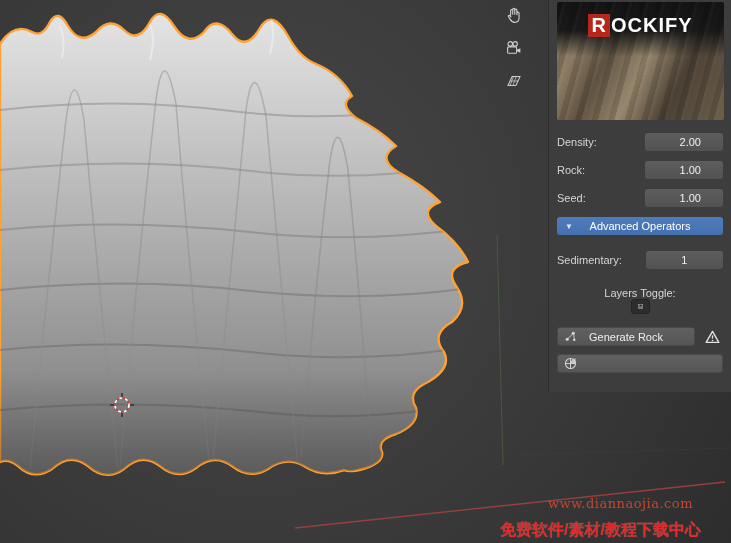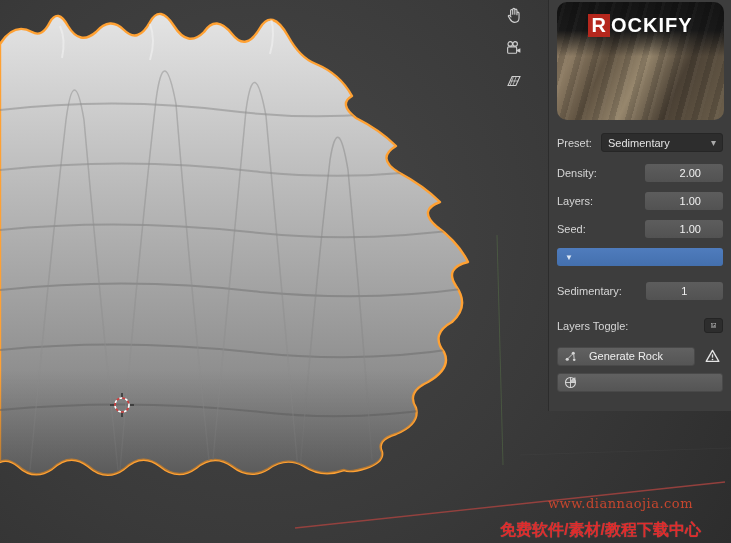--- a/index.html
+++ b/index.html
@@ -17,21 +17,21 @@
   .wm1{position:absolute;right:38px;bottom:32px;color:#c6462e;font-size:13px;
        font-family:"DejaVu Serif",serif;letter-spacing:.5px;}
   .wm2{position:absolute;right:30px;bottom:2px;color:#e02b2b;font-size:16px;font-weight:bold;
        text-shadow:0 0 1px rgba(255,255,255,.25);}
   
   .side-panel{
     position:absolute;right:0;top:0;width:183px;box-sizing:border-box;
     background:#3d3d3d;border-left:1px solid #2c2c2c;padding:2px 8px 12px 8px;
   }
   .preview{
-    position:relative;width:167px;height:118px;margin-bottom:13px;border-radius:10px;overflow:hidden;
+    position:relative;width:167px;height:118px;margin-bottom:13px;border-radius:2px;overflow:hidden;
     background:
       linear-gradient(180deg,#141414 0%,#191919 24%,rgba(20,20,20,0) 46%),
       linear-gradient(115deg,#7b6a55 0%,#8d7c64 18%,#5e5140 34%,#97876d 52%,#4a4034 72%,#6d604c 100%);
   }
   .preview::after{content:"";position:absolute;inset:0;
       background:repeating-linear-gradient(105deg, rgba(0,0,0,.28) 0 6px, rgba(255,255,255,.05) 6px 9px, transparent 9px 16px);
       opacity:.45;}
   .logo{position:absolute;top:12px;left:0;right:0;text-align:center;z-index:2;
         color:#fff;font-size:20px;font-weight:bold;letter-spacing:1px;}
   .logo-r{background:#b5271d;padding:0 3px 1px 3px;margin-right:1px;}
@@ -46,24 +46,24 @@
   .field-row{margin-bottom:10px;gap:24px;}
   .valbox{width:78px;height:18px;background:linear-gradient(180deg,#5d5d5d,#525252);
     border-radius:3px;color:#f1f1f1;font-size:11px;display:flex;align-items:center;
     justify-content:flex-end;padding-right:22px;box-sizing:border-box;cursor:ew-resize;}
   .valbox.center{justify-content:center;padding-right:0;}
   .btn-advanced{width:100%;height:18px;background:linear-gradient(180deg,#4f7cbd,#4470ae);
     border:none;border-radius:3px;color:#fff;font-size:11px;display:flex;align-items:center;
     cursor:pointer;position:relative;margin:2px 0 16px 0;font-family:inherit;}
   .btn-advanced .caret{position:absolute;left:8px;font-size:8px;color:#dce7f5;}
   .btn-advanced .adv-label{flex:1;text-align:center;}
-  .toggle-row{margin:18px 0 13px 0;}
+  .toggle-row{margin:18px 0 13px 0;flex-direction:column;}
   .mini-btn{width:19px;height:15px;background:#2d2d2d;border:1px solid #242424;border-radius:3px;
     display:flex;align-items:center;justify-content:center;cursor:pointer;}
-  .action-row{display:flex;align-items:center;gap:6px;margin-bottom:7px;}
+  .action-row{display:flex;align-items:flex-start;gap:6px;margin-bottom:7px;}
   .btn-action{flex:1;height:19px;background:linear-gradient(180deg,#616161,#555);
     border:1px solid #494949;border-radius:3px;color:#eee;font-size:11px;position:relative;
     display:flex;align-items:center;cursor:pointer;font-family:inherit;}
   .btn-action .b-icon{position:absolute;left:6px;top:2px;}
   .btn-action .b-label{flex:1;text-align:center;}
   .warn{width:22px;height:20px;display:flex;align-items:center;justify-content:center;}
 </style>
 </head>
 <body>
 
@@ -161,43 +161,37 @@
   </div>
 
   <div class="side-panel">
 
     <div class="preview">
       <div class="logo">
         <span class="logo-r">R</span><span>OCKIFY</span>
       </div>
     </div>
 
-    <div class="row preset-row">
-      <span class="lbl">Preset:</span>
-      <div class="dropdown">
-        <span class="dd-val">Sedimentary</span>
-        <span class="chev">▾</span>
-      </div>
-    </div>
 
     <div class="row field-row">
       <span class="lbl">Density:</span>
       <div class="valbox">2.00</div>
     </div>
     <div class="row field-row">
-      <span class="lbl">Layers:</span>
+      <span class="lbl">Rock:</span>
       <div class="valbox">1.00</div>
     </div>
     <div class="row field-row">
       <span class="lbl">Seed:</span>
       <div class="valbox">1.00</div>
     </div>
 
     <button class="btn-advanced">
       <span class="caret">▼</span>
+      <span class="adv-label">Advanced Operators</span>
     </button>
 
     <div class="row field-row">
       <span class="lbl">Sedimentary:</span>
       <div class="valbox center">1</div>
     </div>
 
     <div class="row toggle-row">
       <span class="lbl">Layers Toggle:</span>
       <button class="mini-btn">

